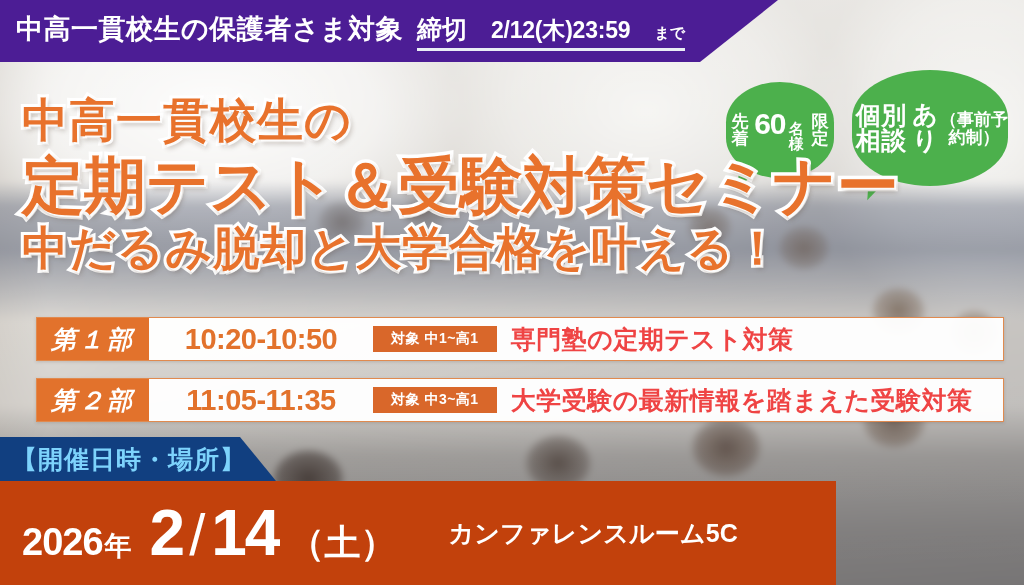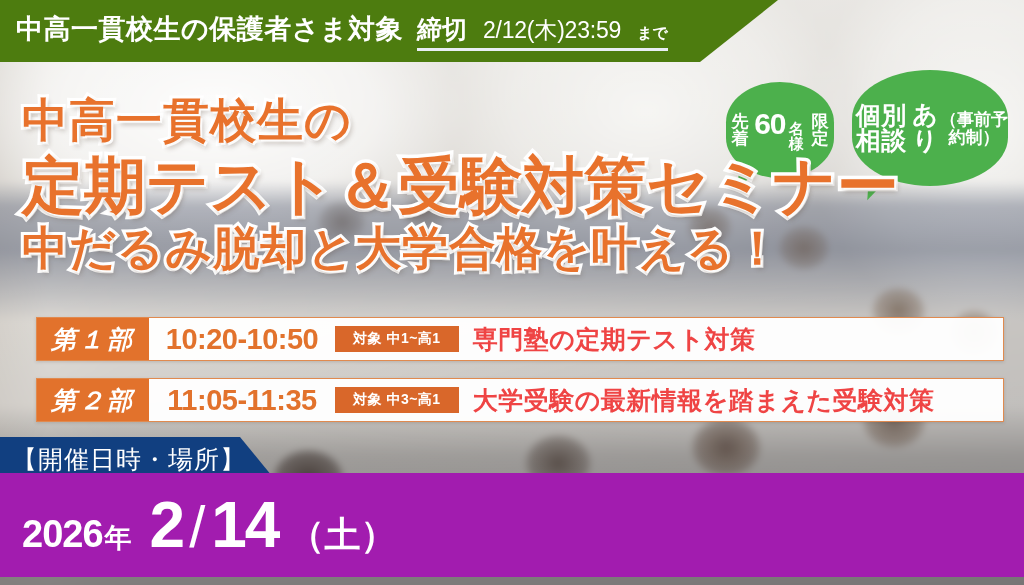--- a/index.html
+++ b/index.html
@@ -48,37 +48,37 @@
     transform:scale(1.05);
   }
   .photo-veil{
     position:absolute;inset:0;
     background:linear-gradient(180deg, rgba(255,255,255,.26) 0%, rgba(255,255,255,.10) 30%, rgba(255,255,255,.04) 55%, rgba(255,255,255,0) 100%);
   }
 
   
   .topbar{
     position:absolute;left:0;top:0;width:778px;height:62px;
-    background:#4d7c0f;
+    background:#4c1d95;
     clip-path:polygon(0 0, 778px 0, 700px 62px, 0 62px);
     display:flex;align-items:center;
   }
   .topbar-inner{
     display:flex;align-items:baseline;gap:14px;
     padding-left:16px;white-space:nowrap;
   }
   .topbar-target{
     color:#fff;font-size:27px;font-weight:700;letter-spacing:.5px;
   }
   .deadline-wrap{
-    display:flex;align-items:baseline;gap:16px;
+    display:flex;align-items:baseline;gap:24px;
     border-bottom:3px solid #e9eef5;padding-bottom:2px;
   }
   .deadline-label{color:#fff;font-size:25px;font-weight:700;}
-  .deadline-value{color:#fff;font-size:23px;font-weight:400;letter-spacing:-.2px;text-align:center;}
+  .deadline-value{color:#fff;font-size:23px;font-weight:700;letter-spacing:-.2px;text-align:center;}
   .deadline-suffix{color:#fff;font-size:15px;font-weight:700;}
 
   
   .badge{
     position:absolute;
     background:#4cb04c;color:#fff;text-align:center;
     border-radius:50%/42%;
     display:flex;flex-direction:row;justify-content:center;align-items:center;
     line-height:1.02;
   }
@@ -141,50 +141,50 @@
     border:1px solid #e08a4f;
     box-shadow:0 1px 3px rgba(70,50,35,.18);
   }
   .spart{
     flex:0 0 auto;width:112px;
     background:#e2722c;color:#fff;
     font-size:25px;font-weight:800;letter-spacing:3px;
     display:flex;align-items:center;justify-content:center;font-style:italic;
   }
   .stime{
-    flex:0 0 auto;width:186px;
+    flex:0 0 auto;width:224px;
     color:#e2722c;font-size:29px;font-weight:800;letter-spacing:-.5px;
     display:flex;align-items:center;justify-content:center;
   }
   .starget{
     flex:0 0 auto;
     align-self:center;
     background:#d9672a;color:#fff;
     font-size:14px;font-weight:700;letter-spacing:.5px;
     padding:4px 18px;margin-right:14px;white-space:nowrap;
   }
   .sdesc{
     flex:1 1 auto;display:flex;align-items:center;
     color:#ef4444;font-size:25px;font-weight:800;letter-spacing:.5px;
     white-space:nowrap;
   }
 
   
   .footer{
-    position:absolute;left:0;bottom:8px;width:1024px;height:104px;
-    background:#a21caf;
+    position:absolute;left:0;bottom:0;width:836px;height:104px;
+    background:#c2410c;
   }
   .footer-tab{
     position:absolute;left:0;bottom:104px;width:276px;height:44px;
     background:#113f80;
     clip-path:polygon(0 0, 240px 0, 276px 44px, 0 44px);
     display:flex;align-items:center;
   }
   .footer-tab-label{
-    color:#ffffff;font-size:25px;font-weight:400;letter-spacing:1px;
+    color:#7dd3fc;font-size:25px;font-weight:700;letter-spacing:1px;
     padding-left:12px;
   }
   .footer-row{
     position:absolute;left:0;top:0;width:1024px;height:104px;
     display:flex;align-items:center;
   }
   .date{
     display:flex;align-items:baseline;
     color:#fff;white-space:nowrap;padding-left:22px;
   }
@@ -265,17 +265,18 @@
     <div class="footer-row">
       <div class="date">
         <span class="date-year">2026</span>
         <span class="date-year-suffix">年</span>
         <span class="date-month">2</span>
         <span class="date-slash">/</span>
         <span class="date-day">14</span>
         <span class="date-dow">（土）</span>
       </div>
       <div class="venue">
+        <div class="venue-l">カンファレンスルーム5C</div>
       </div>
     </div>
   </div>
 
 </div>
 
 </body></html>

